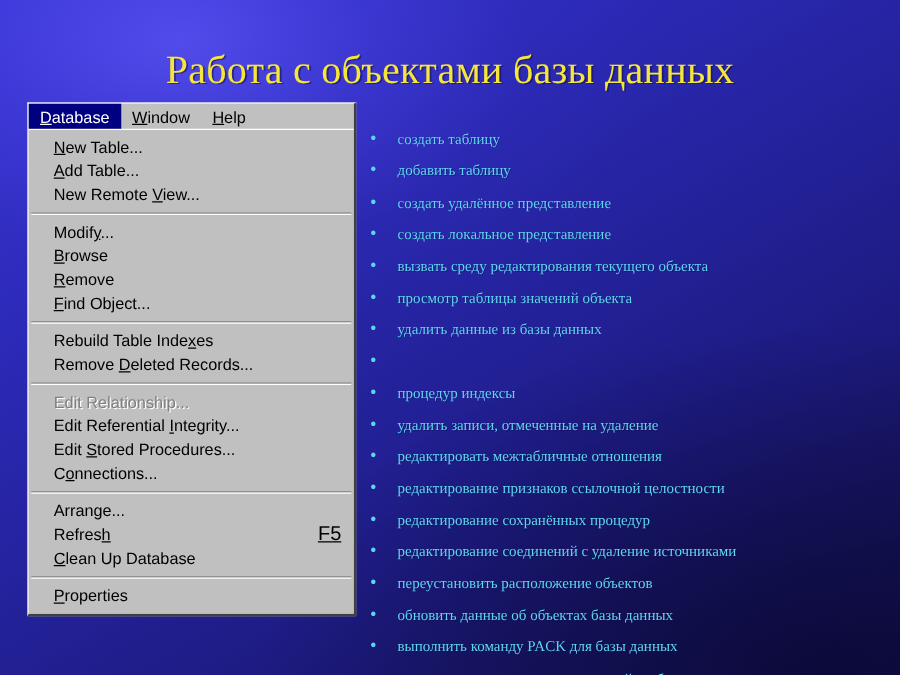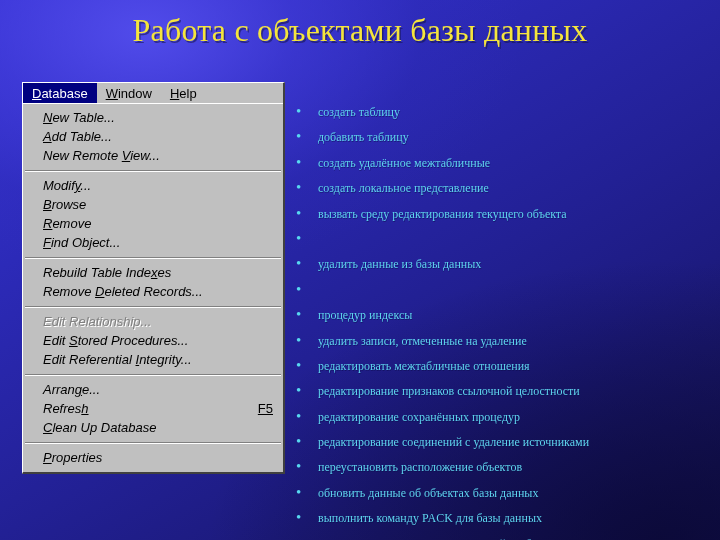--- a/index.html
+++ b/index.html
@@ -49,21 +49,21 @@
     background: radial-gradient(ellipse 85% 70% at 92% 100%,
         rgba(8,6,48,0.72) 0%,
         rgba(10,8,56,0.40) 38%,
         rgba(0,0,0,0) 74%);
   }
 
   
   #title {
     position: absolute;
     left: 0;
-    top: 10px;
+    top: 35px;
     width: 720px;
     text-align: center;
     font-family: "Liberation Serif", "DejaVu Serif", serif;
     font-size: 32px;
     line-height: 40px;
     color: #f5e53c;
     letter-spacing: 0.2px;
     text-shadow: 1.5px 1.5px 0 rgba(20,18,70,0.55);
     white-space: nowrap;
   }
@@ -124,29 +124,28 @@
     color: #000000;
     white-space: nowrap;
     box-sizing: border-box;
   }
   .menu-item.disabled {
     color: #808080;
     text-shadow: 1px 1px 0 #ffffff;
   }
   .menu-item .label {
     flex: 0 0 auto;
-    font-style: italic;
   }
   .menu-item .ul {
     text-decoration: underline;
   }
   .menu-item .accel {
     margin-left: auto;
     padding-left: 22px;
-    font-size: 13px;
+    font-size: 16px;
     text-decoration: underline;
   }
   .separator {
     height: 2px;
     margin: 3px 2px 3px 2px;
     border-top: 1px solid #808080;
     border-bottom: 1px solid #ffffff;
     box-sizing: border-box;
   }
 
@@ -241,24 +240,27 @@
           <div class="menu-item">
             <span class="label"><span>Remove </span><span class="ul">D</span><span>eleted Records...</span></span>
           </div>
         </div>
         <div class="separator"></div>
         <div class="menu-group">
           <div class="menu-item disabled">
             <span class="label"><span>Edit Relationship...</span></span>
           </div>
           <div class="menu-item">
+            <span class="label"><span>Edit Referential </span><span class="ul">I</span><span>ntegrity...</span></span>
+          </div>
+          <div class="menu-item">
             <span class="label"><span>Edit </span><span class="ul">S</span><span>tored Procedures...</span></span>
           </div>
           <div class="menu-item">
-            <span class="label"><span>Edit Referential </span><span class="ul">I</span><span>ntegrity...</span></span>
+            <span class="label"><span>C</span><span class="ul">o</span><span>nnections...</span></span>
           </div>
         </div>
         <div class="separator"></div>
         <div class="menu-group">
           <div class="menu-item">
             <span class="label"><span>Arran</span><span class="ul">g</span><span>e...</span></span>
           </div>
           <div class="menu-item">
             <span class="label"><span>Refres</span><span class="ul">h</span></span>
             <span class="accel">F5</span>
@@ -280,32 +282,33 @@
       <div class="bullet-row">
         <span class="bullet-dot">•</span>
         <span class="bullet-text">создать таблицу</span>
       </div>
       <div class="bullet-row">
         <span class="bullet-dot">•</span>
         <span class="bullet-text">добавить таблицу</span>
       </div>
       <div class="bullet-row">
         <span class="bullet-dot">•</span>
-        <span class="bullet-text">создать удалённое межтабличные</span>
+        <span class="bullet-text">создать удалённое представление</span>
       </div>
       <div class="bullet-row">
         <span class="bullet-dot">•</span>
         <span class="bullet-text">создать локальное представление</span>
       </div>
       <div class="bullet-row">
         <span class="bullet-dot">•</span>
         <span class="bullet-text">вызвать среду редактирования текущего объекта</span>
       </div>
       <div class="bullet-row">
         <span class="bullet-dot">•</span>
+        <span class="bullet-text">просмотр таблицы значений объекта</span>
       </div>
       <div class="bullet-row">
         <span class="bullet-dot">•</span>
         <span class="bullet-text">удалить данные из базы данных</span>
       </div>
       <div class="bullet-row">
         <span class="bullet-dot">•</span>
       </div>
       <div class="bullet-row">
         <span class="bullet-dot">•</span>

